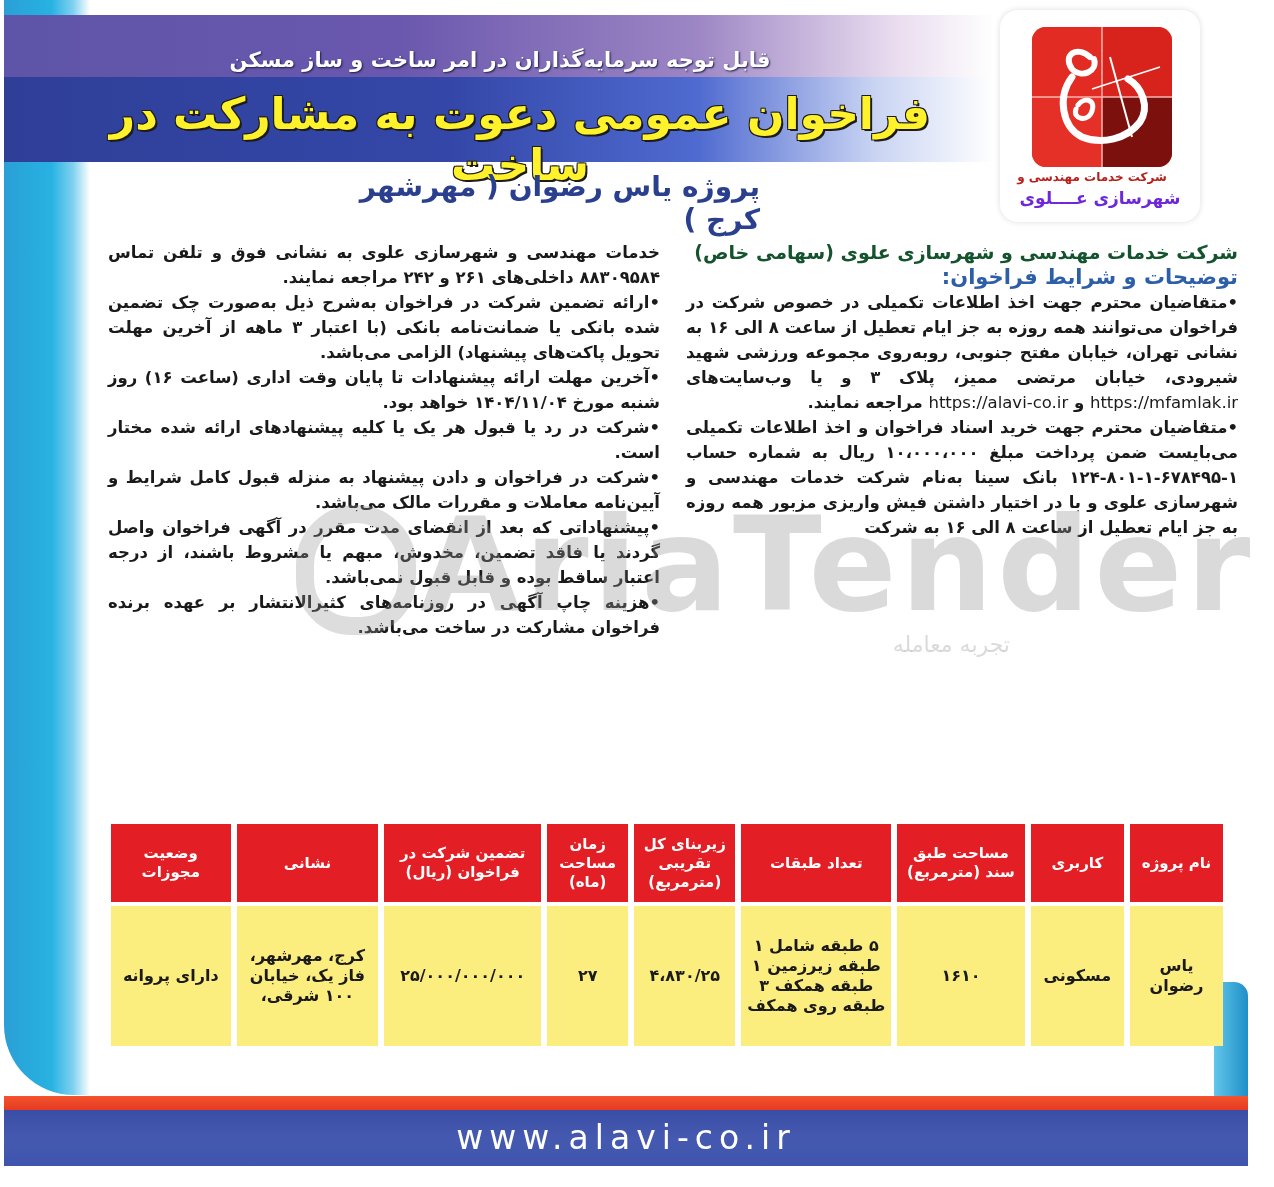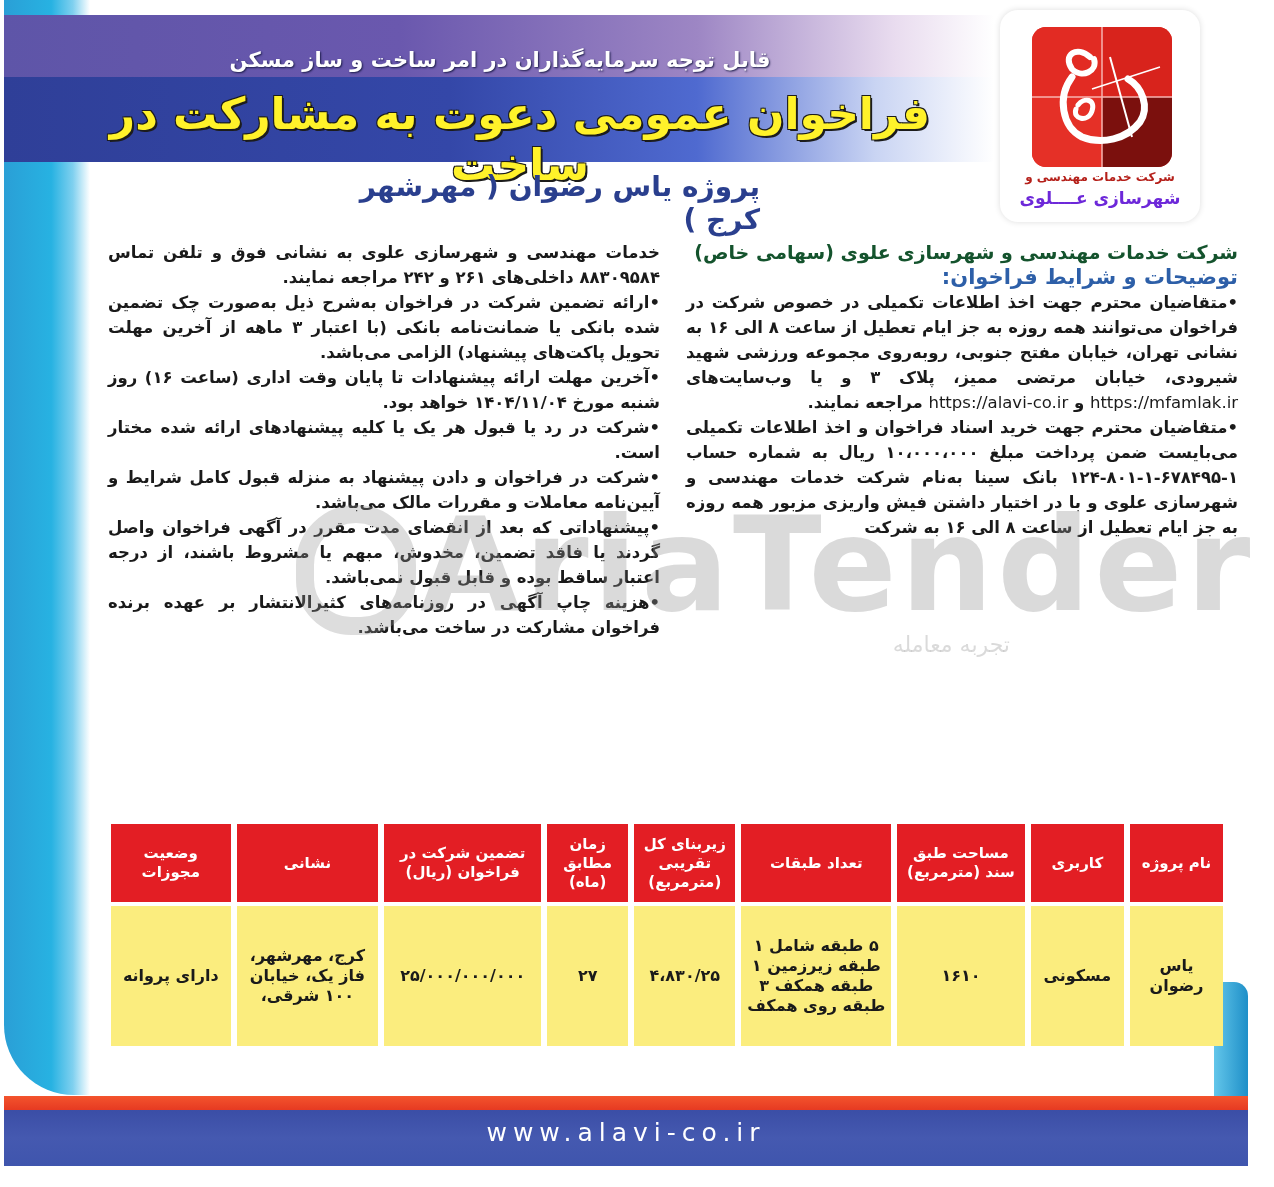--- a/index.html
+++ b/index.html
@@ -57,21 +57,21 @@
     position: absolute; left: 32px; top: 17px; width: 140px; height: 140px;
     border-radius: 14px; overflow: hidden;
     background: #e32a22;
   }
   .logo-q1 { position: absolute; left: 0; top: 0; width: 70px; height: 70px; background: #e22b23; }
   .logo-q2 { position: absolute; left: 70px; top: 0; width: 70px; height: 70px; background: #d8231c; }
   .logo-q3 { position: absolute; left: 0; top: 70px; width: 70px; height: 70px; background: #e53027; }
   .logo-q4 { position: absolute; left: 70px; top: 70px; width: 70px; height: 70px; background: #7b100d; }
   .logo-glyph { position: absolute; left: 0; top: 0; width: 140px; height: 140px; }
   .logo-caption-1 {
-    position: absolute; left: 10px; top: 160px; width: 180px; text-align: center; direction: rtl;
+    position: absolute; left: 2px; top: 160px; width: 180px; text-align: center; direction: rtl;
     color: #b5201a; font-size: 12px; font-weight: bold;
   }
   .logo-caption-2 {
     position: absolute; left: 10px; top: 178px; width: 180px; text-align: center; direction: rtl;
     color: #6d28d9; font-size: 17px; font-weight: bold;
   }
 
   
   .col {
     position: absolute; direction: rtl; text-align: justify;
@@ -117,21 +117,21 @@
   .footer-red {
     position: absolute; left: 4px; top: 1096px; width: 1244px; height: 14px;
     background: linear-gradient(180deg, #f3542d, #e63a22);
   }
   .footer-blue {
     position: absolute; left: 4px; top: 1110px; width: 1244px; height: 56px;
     background: linear-gradient(180deg, #3b4ea6 0%, #4559b0 50%, #3f55ad 100%);
   }
   .footer-url {
     position: absolute; left: 4px; top: 1118px; width: 1244px; text-align: center;
-    color: #ffffff; font-size: 25px; letter-spacing: 6px; font-family: "DejaVu Sans", sans-serif;
+    color: #ffffff; font-size: 33px; letter-spacing: 6px; font-family: "DejaVu Sans", sans-serif;
   }
 </style>
 </head>
 <body>
 
 <div class="page">
 
   <div class="side-bar-left"></div>
   <div class="side-bar-left-inner"></div>
   <div class="side-bar-right"></div>
@@ -188,21 +188,21 @@
 
   <div class="table-wrap">
     <table>
       <thead>
         <tr>
           <th style="width:92px">نام پروژه</th>
           <th style="width:92px">کاربری</th>
           <th style="width:126px">مساحت طبق سند (مترمربع)</th>
           <th style="width:148px">تعداد طبقات</th>
           <th style="width:100px">زیربنای کل تقریبی (مترمربع)</th>
-          <th style="width:80px">زمان مطابق (ماه)</th>
+          <th style="width:80px">زمان مساحت (ماه)</th>
           <th style="width:155px">تضمین شرکت در فراخوان (ریال)</th>
           <th style="width:140px">نشانی</th>
           <th style="width:118px">وضعیت مجوزات</th>
         </tr>
       </thead>
       <tbody>
         <tr>
           <td>یاس رضوان</td>
           <td>مسکونی</td>
           <td>۱۶۱۰</td>

